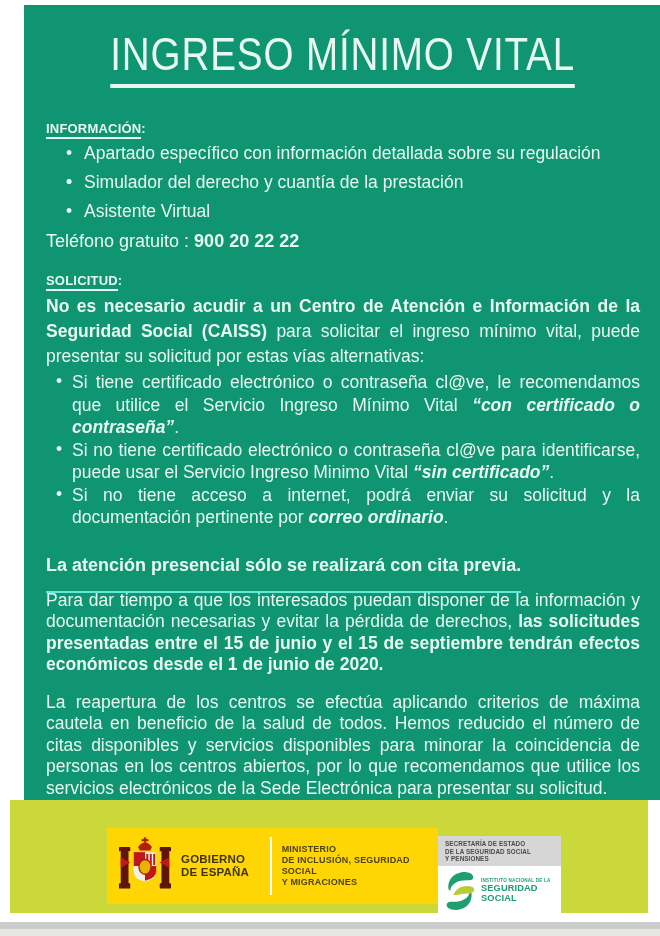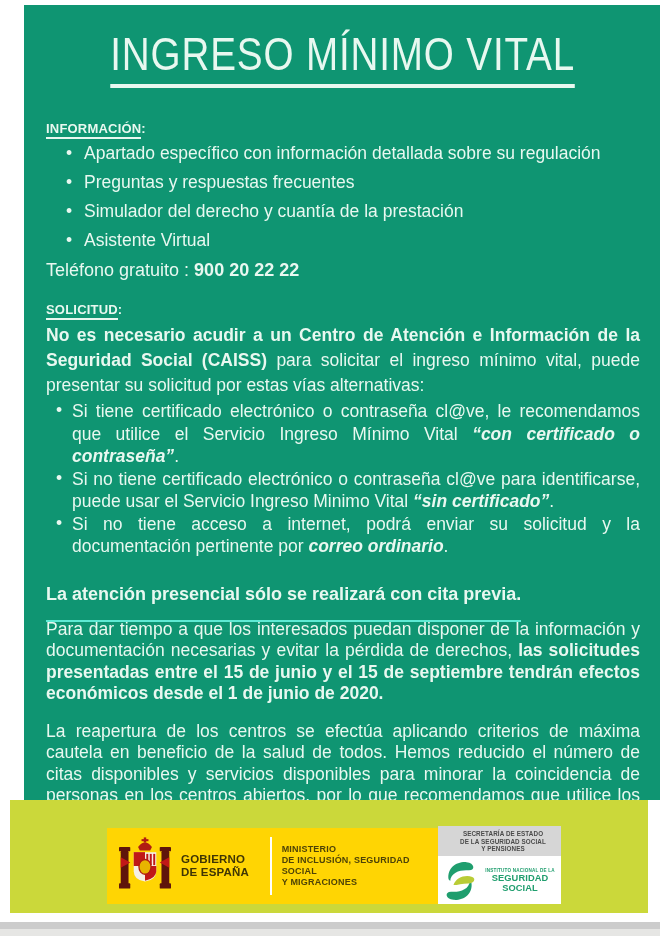--- a/index.html
+++ b/index.html
@@ -86,22 +86,22 @@
     margin-left:10px;width:92px;
     font-size:11.5px;line-height:13px;font-weight:700;color:#3F3505;
     letter-spacing:.2px;
   }
   .gov-divider{width:2px;height:58px;background:#ffffff;margin:0 10px 0 2px;flex:0 0 auto;}
   .min-text{
     font-size:9px;line-height:11px;font-weight:700;color:#4E4307;
     letter-spacing:.2px;
   }
   .inss-box{
-    position:absolute;left:428px;top:26px;width:123px;height:78px;
-    background:#ffffff;box-sizing:border-box;text-align:center;
+    position:absolute;left:428px;top:36px;width:123px;height:78px;
+    background:#ffffff;box-sizing:border-box;
   }
   .inss-top{
     background:#d6d6d6;padding:4px 0 3px 7px;
     font-size:6.3px;line-height:7.5px;color:#4a4a4a;font-weight:700;letter-spacing:.1px;
   }
   .inss-bottom{display:flex;align-items:center;padding:3px 2px 0 4px;}
   .swoosh{width:36px;height:44px;flex:0 0 auto;}
   .inss-text{margin-left:3px;}
   .inss-small{font-size:4.6px;color:#1f9e6e;font-weight:700;letter-spacing:.2px;}
   .inss-name{font-size:9.3px;color:#1f9e6e;font-weight:700;letter-spacing:.1px;}
@@ -122,21 +122,20 @@
     </div>
 
 
     <ul class="plain info-list">
       <li>
         <span class="marker">•</span>
         <span>Apartado específico con información detallada sobre su regulación</span>
       </li>
       <li>
         <span class="marker">•</span>
-        <span>Preguntas y respuestas frecuentes</span>
       </li>
       <li>
         <span class="marker">•</span>
         <span>Simulador del derecho y cuantía de la prestación</span>
       </li>
       <li>
         <span class="marker">•</span>
         <span>Asistente Virtual</span>
       </li>
     </ul>

